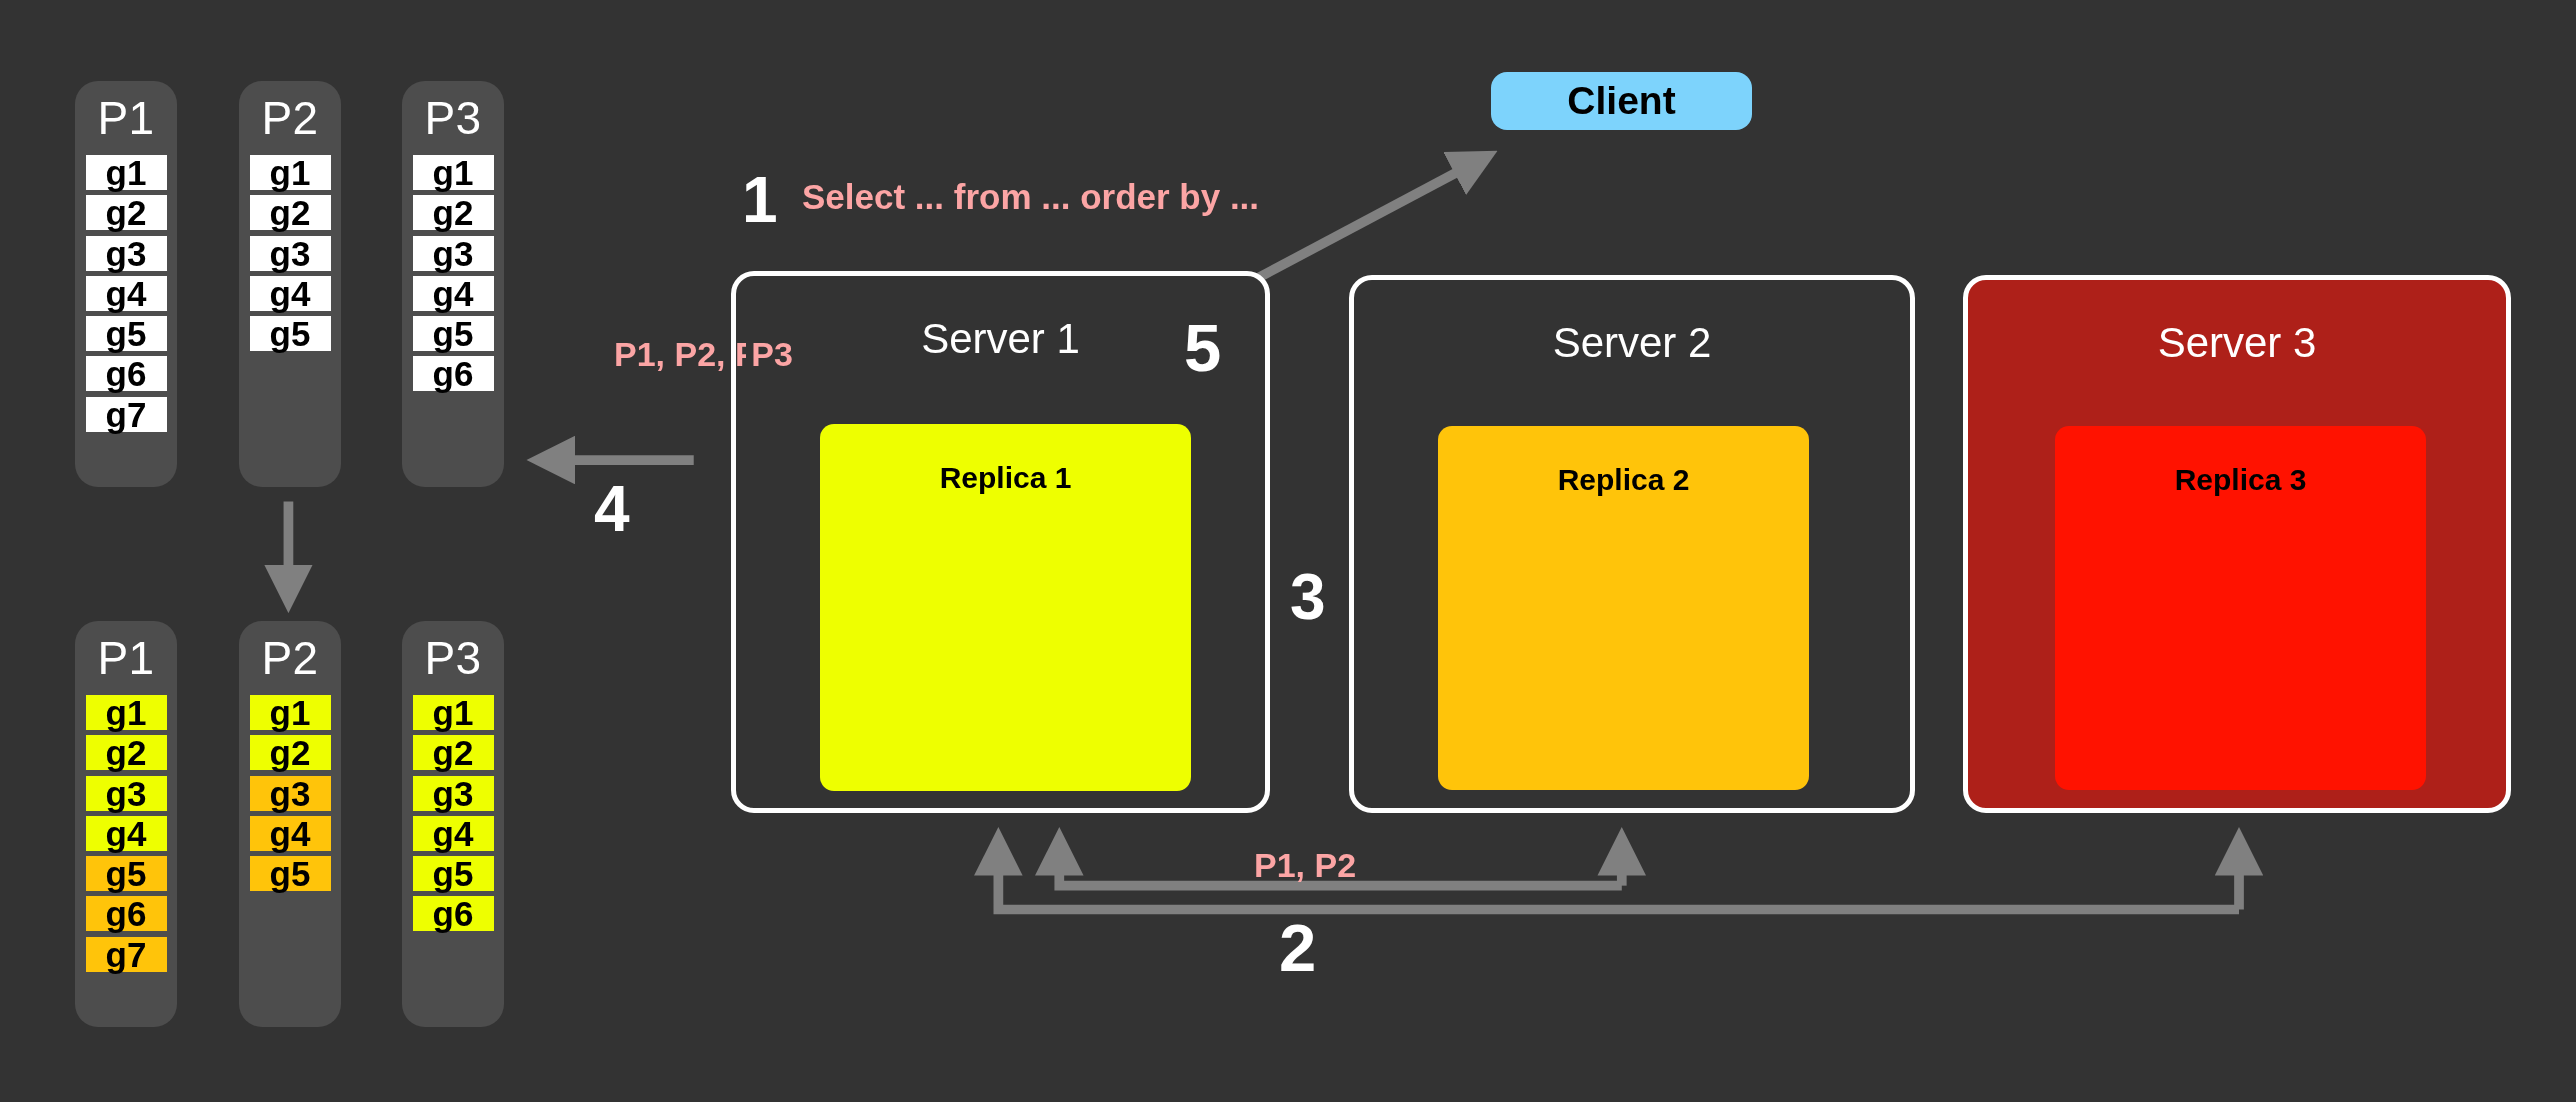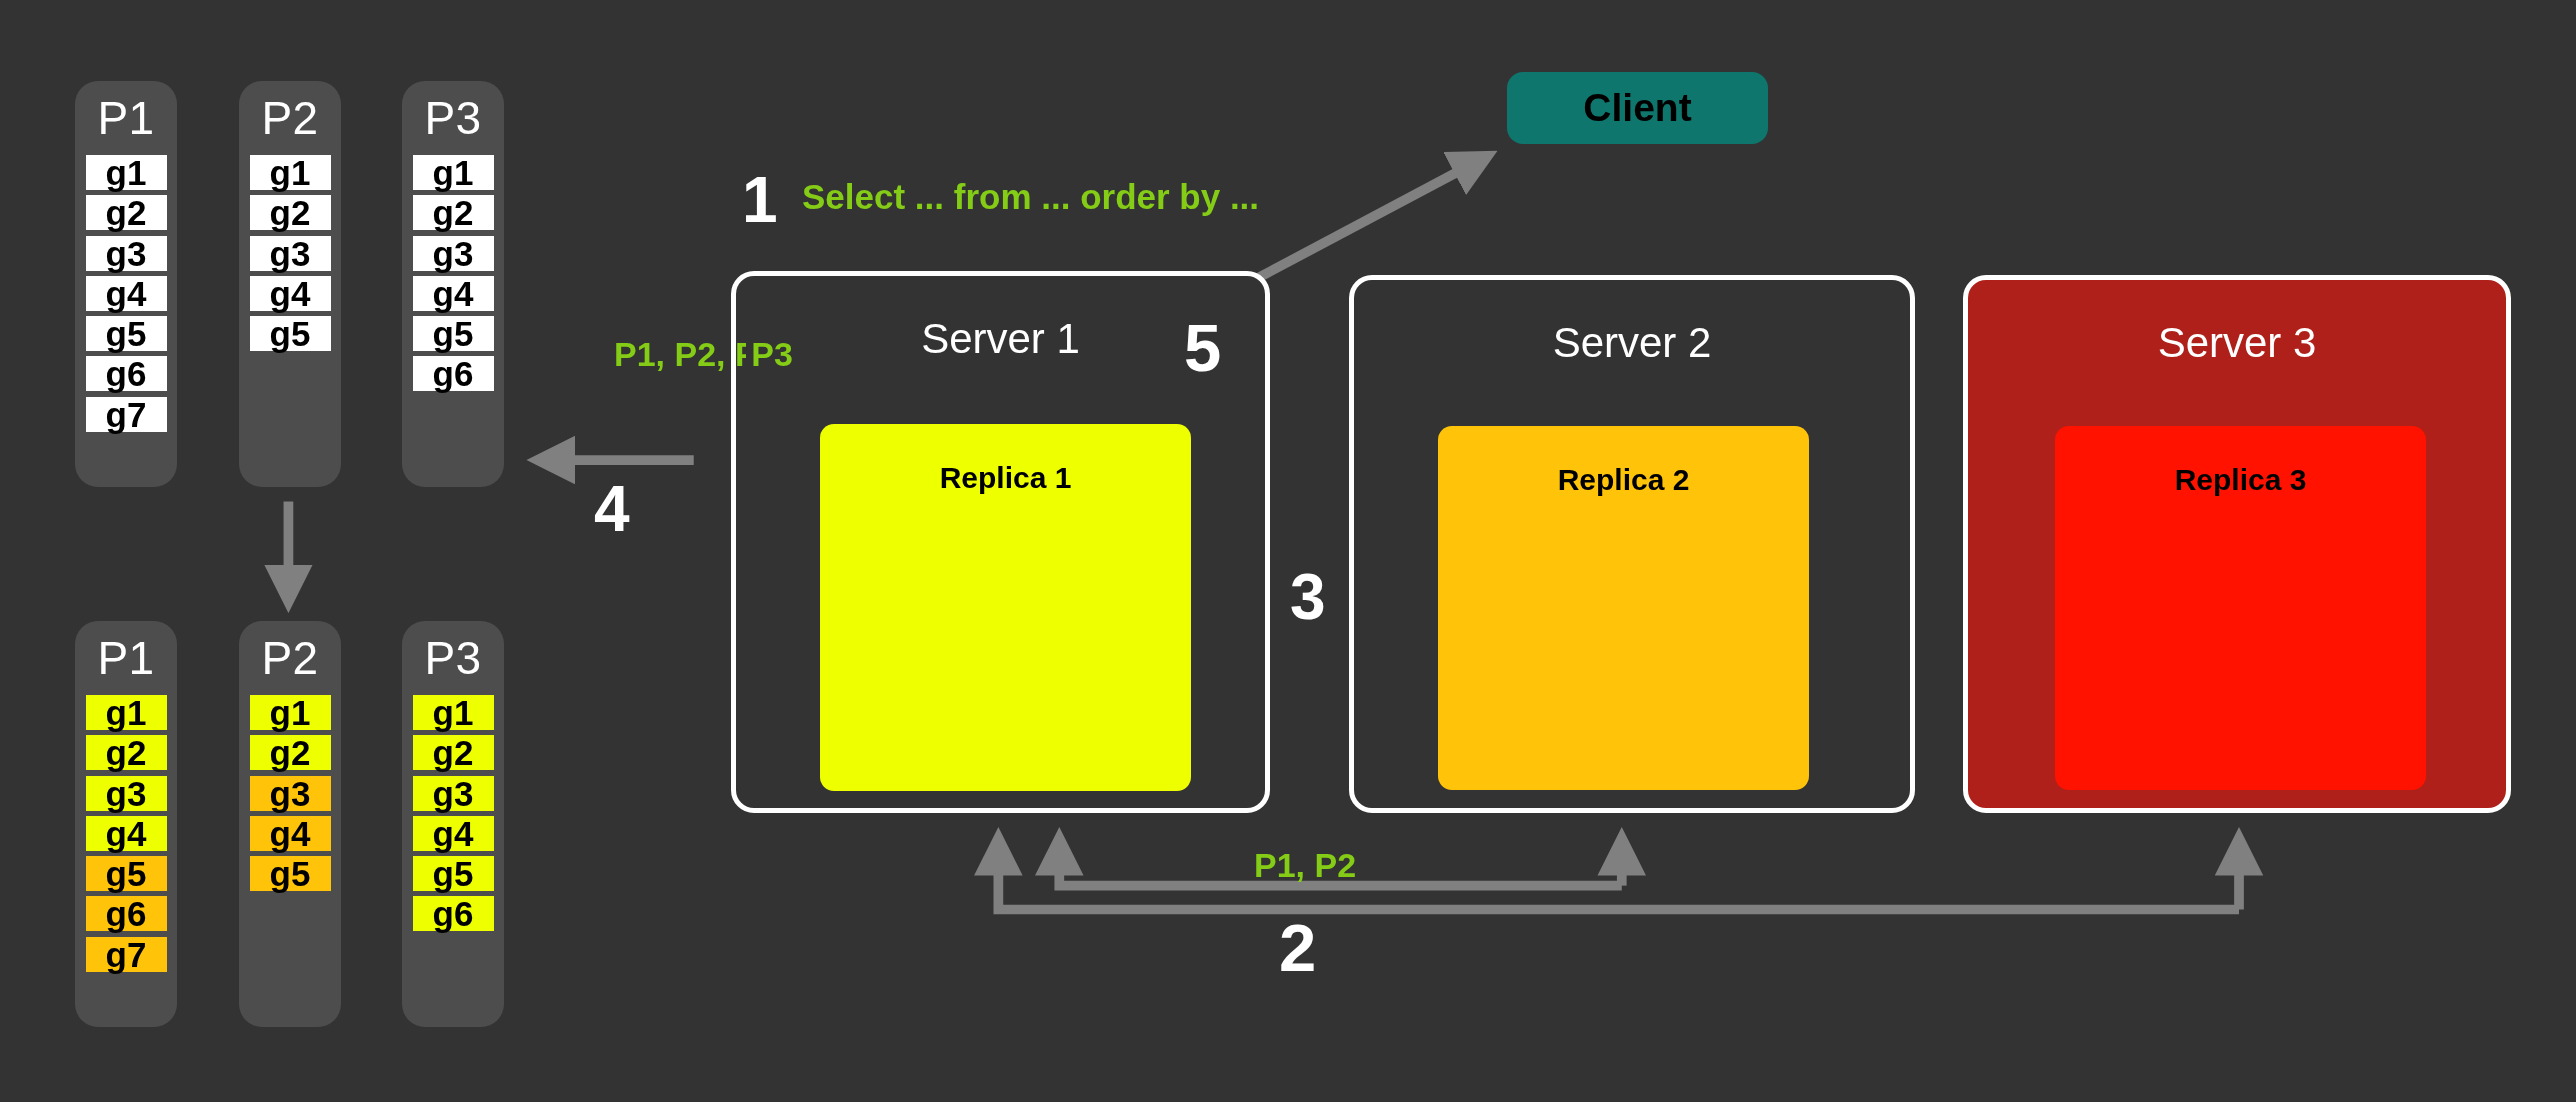--- a/index.html
+++ b/index.html
@@ -103,21 +103,21 @@
 
   
   .step-num {
     position: absolute;
     color: #ffffff;
     font-weight: bold;
     line-height: 1;
   }
   .annot {
     position: absolute;
-    color: #84cc16;
+    color: #fca5a5;
     line-height: 1;
     white-space: nowrap;
   }
 
   svg.overlay {
     position: absolute;
     top: 0;
     left: 0;
     width: 2576px;
     height: 1102px;
@@ -219,21 +219,21 @@
     <div class="cells">
       <div class="cell" style="background:#eeff00">g1</div>
       <div class="cell" style="background:#eeff00">g2</div>
       <div class="cell" style="background:#eeff00">g3</div>
       <div class="cell" style="background:#eeff00">g4</div>
       <div class="cell" style="background:#eeff00">g5</div>
       <div class="cell" style="background:#eeff00">g6</div>
     </div>
   </div>
 
-  <div class="client" style="left:1491px; top:72px; width:261px; height:72px; background:#0f766e;margin-left:16px;">Client</div>
+  <div class="client" style="left:1491px; top:72px; width:261px; height:58px; background:#7dd3fc;">Client</div>
 
   <div class="server" style="left:731px; top:271px; width:539px; height:542px; background:#333333;">
     <div class="server-title">Server 1</div>
     <div class="replica" style="left:84px; top:148px; width:371px; height:367px; background:#eeff00;">
       <div class="replica-label">Replica 1</div>
     </div>
   </div>
 
   <div class="server" style="left:1349px; top:275px; width:566px; height:538px; background:#333333;">
     <div class="server-title">Server 2</div>

